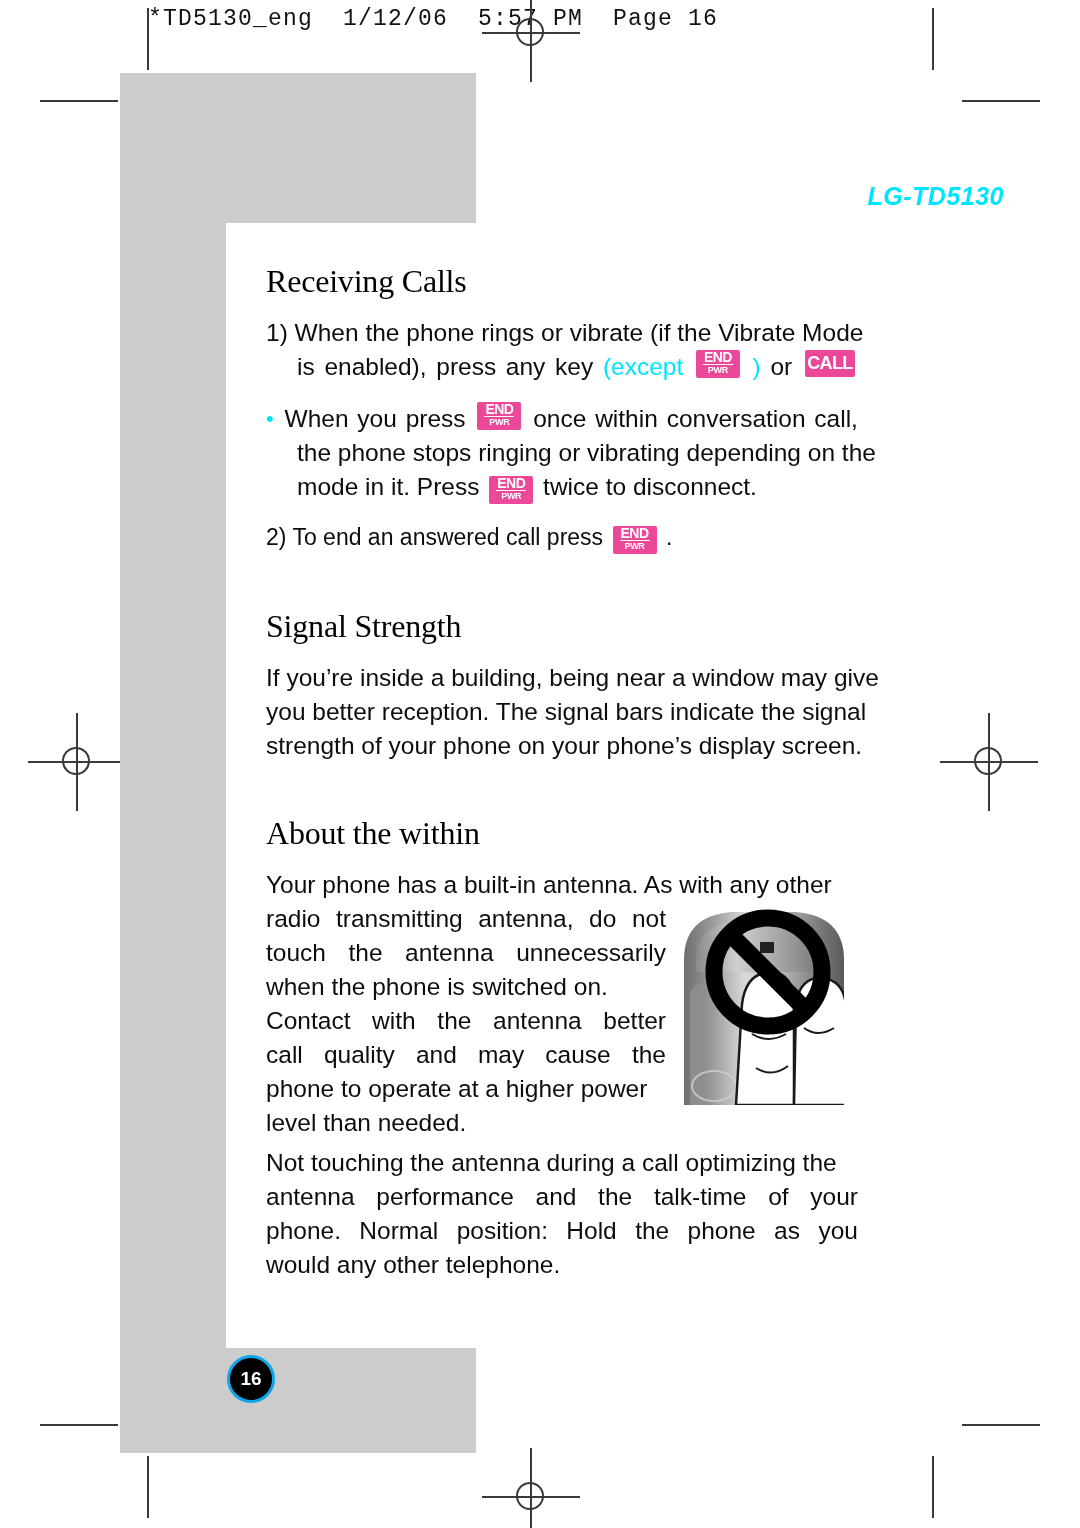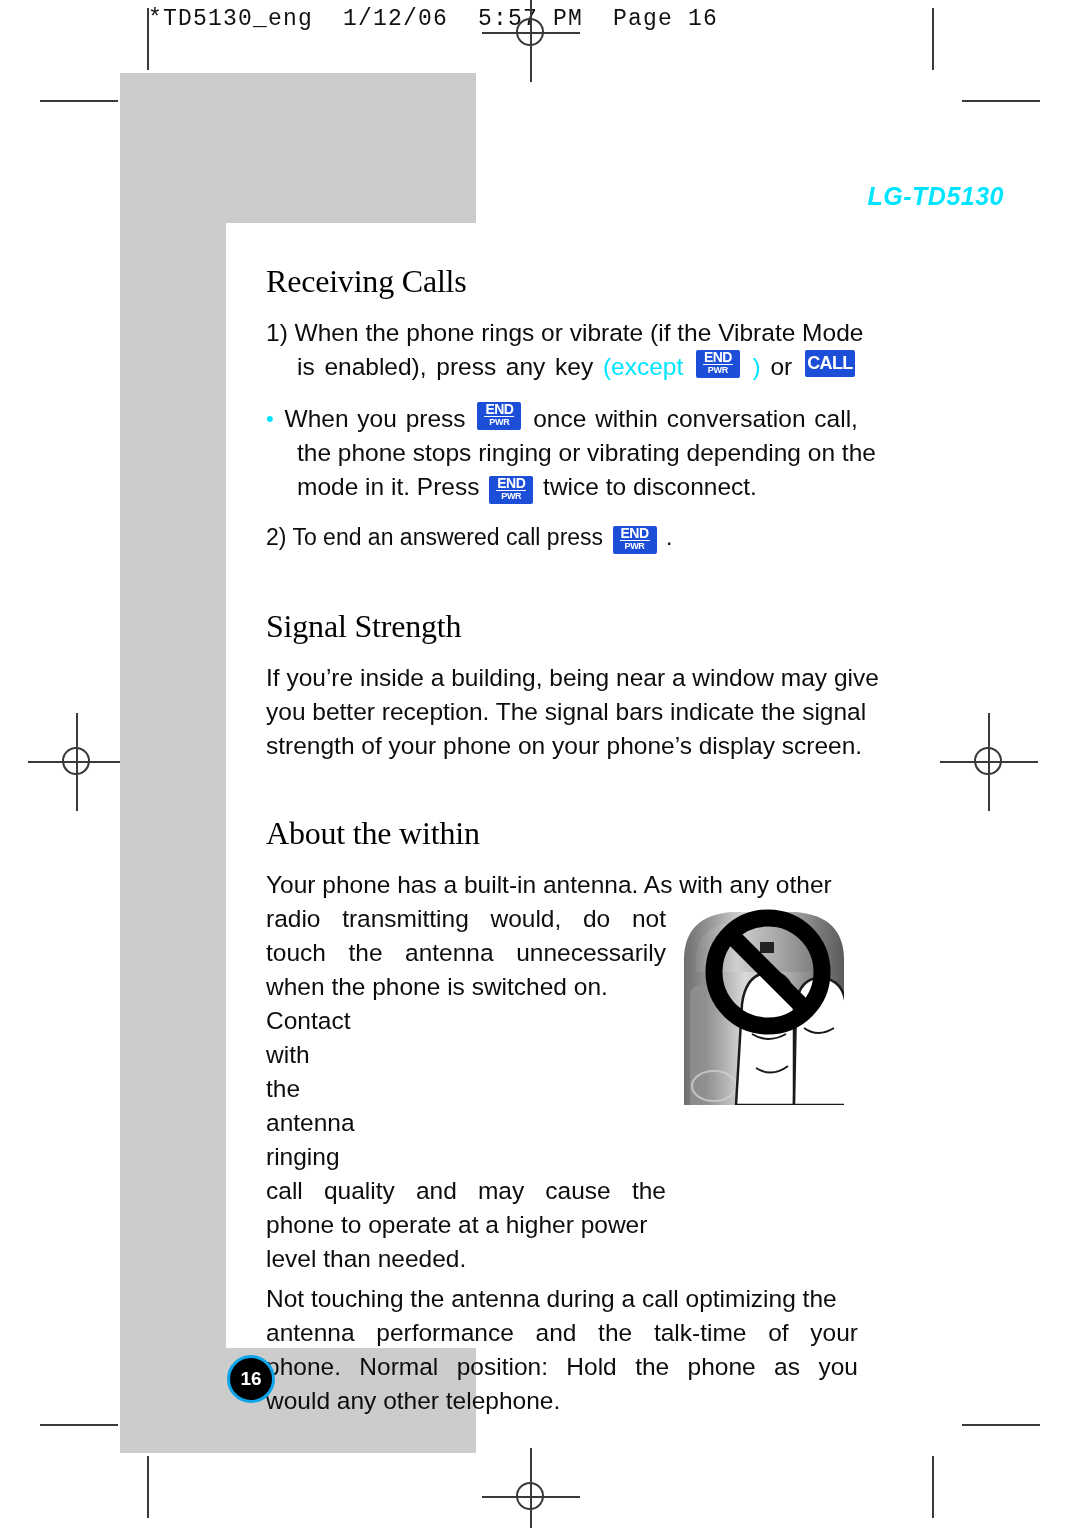--- a/index.html
+++ b/index.html
@@ -123,21 +123,21 @@
     justify-content: space-between;
     white-space: nowrap;
   }
   .hang { padding-left: 31px; }
 
   .cyan { color: #00e5ff; text-align: center; }
 
   
   .key {
     display: inline-block;
-    background: #1d4ed8;
+    background: #ec4899;
     color: #fff;
     vertical-align: -4px;
     border-radius: 2px;
     text-align: center;
     margin: 0 3px;
   }
   .key-end {
     width: 44px;
     height: 27px;
     padding-top: 1px;
@@ -311,37 +311,37 @@
     <span class="line">strength of your phone on your phone’s display screen.</span>
   </p>
 
   <h2 class="section-title st-3">About the within</h2>
 
   <p class="body">
     <span class="line">Your phone has a built-in antenna. As with any other</span>
     <span class="line just" style="width:400px;">
       <span>radio</span>
       <span>transmitting</span>
-      <span>would,</span>
+      <span>antenna,</span>
       <span>do</span>
       <span>not</span>
     </span>
     <span class="line just" style="width:400px;">
       <span>touch</span>
       <span>the</span>
       <span>antenna</span>
       <span>unnecessarily</span>
     </span>
     <span class="line">when the phone is switched on.</span>
-    <span class="line just" style="width:400px;flex-direction:column;">
+    <span class="line just" style="width:400px;">
       <span>Contact</span>
       <span>with</span>
       <span>the</span>
       <span>antenna</span>
-      <span>ringing</span>
+      <span>better</span>
     </span>
     <span class="line just" style="width:400px;">
       <span>call</span>
       <span>quality</span>
       <span>and</span>
       <span>may</span>
       <span>cause</span>
       <span>the</span>
     </span>
     <span class="line">phone to operate at a higher power</span>

